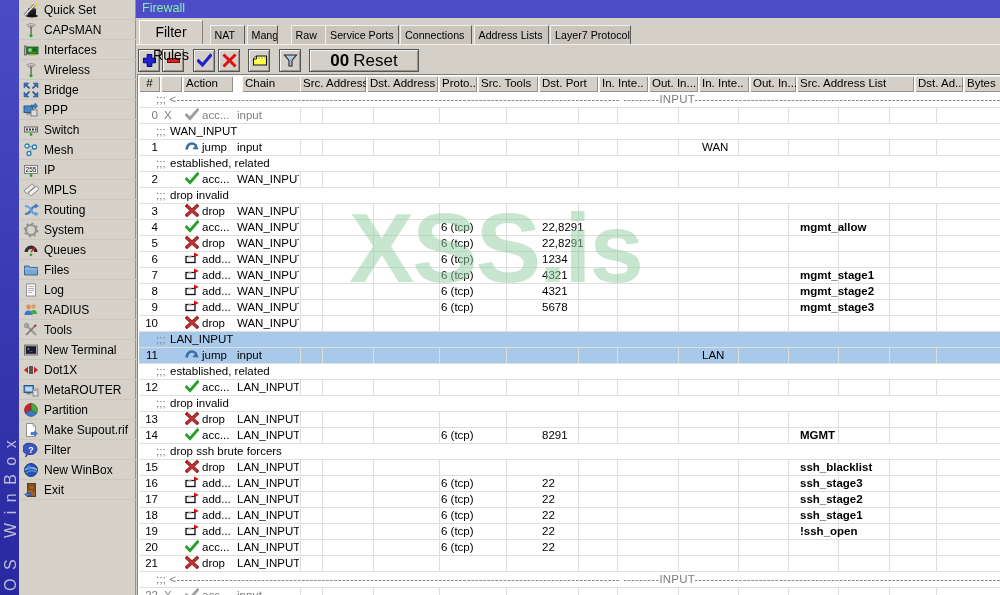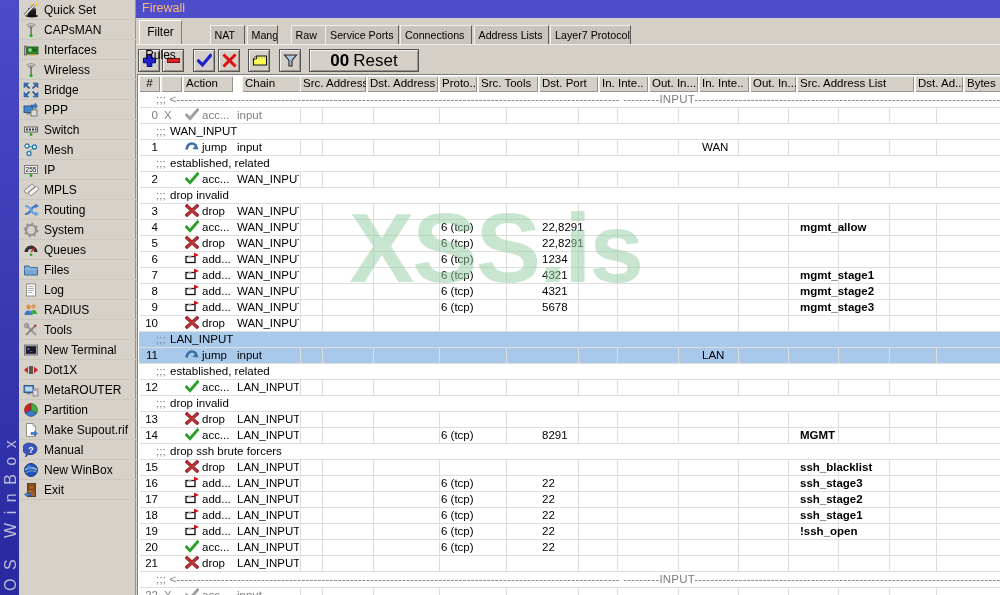--- a/index.html
+++ b/index.html
@@ -8,24 +8,24 @@
   background:linear-gradient(#4b4bc6,#2828a0); }
 #striptxt { position:absolute; left:2px; top:690px; transform:rotate(-90deg);
   transform-origin:0 0; color:#bdbdd8; font-size:16px; letter-spacing:8.5px; white-space:nowrap; }
 #sidebar { position:absolute; left:19px; top:0; width:117px; height:595px; background:#d6d2ca; border-right:1px solid #96928a; }
 .mi { position:absolute; left:0; width:133px; height:20px; border-bottom:1px solid #cac7bf; }
 .mic { position:absolute; left:4px; top:2px; width:16px; height:16px; }
 .mlabel { position:absolute; left:25px; top:0; line-height:20px; font-size:12px; color:#000; }
 .subarr { position:absolute; right:4px; top:5px; }
 #win { position:absolute; left:136px; top:0; width:864px; height:595px; background:#d4d0c8; }
 #title { position:absolute; left:0; top:0; width:864px; height:18px; background:#4d4dc9;
-  color:#fdba74; font-size:12.5px; line-height:17px; padding-left:6px; }
-#tabatv { position:absolute; left:3px; top:20px; width:43px; height:24px; background:#d6d2ca;
+  color:#86efac; font-size:12.5px; line-height:17px; padding-left:6px; }
+#tabatv { position:absolute; left:3px; top:20px; width:64px; height:24px; background:#d6d2ca;
   border-left:1px solid #fff; border-top:1px solid #fff; border-right:1px solid #808080;
-  font-size:12px; text-align:center; line-height:23px; z-index:3; }
+  font-size:14px; text-align:center; line-height:23px; z-index:3; }
 .tab { position:absolute; top:25px; height:19px; background:#c9c5bd;
   border-left:1px solid #f0efec; border-top:1px solid #f0efec; border-right:1px solid #5a5a5a;
   font-size:10.7px; text-align:left; padding-left:4px; line-height:18px; z-index:2; white-space:nowrap; overflow:hidden; }
 #tabline { position:absolute; left:0; top:44px; width:864px; height:1px; background:#f0efec; z-index:1; }
 .tbtn { position:absolute; top:49px; width:22px; height:23px; background:#d4d0c8;
   border:1px solid #555; box-shadow:inset 1px 1px 0 #f4f2ee, inset -1px -1px 0 #9a968e; }
 .tbtn svg { position:absolute; left:3px; top:3px; }
 .txtbtn { position:absolute; top:49px; height:23px; background:#d4d0c8;
   border:1px solid #555; box-shadow:inset 1px 1px 0 #f4f2ee, inset -1px -1px 0 #9a968e;
   font-size:17px; line-height:21px; text-align:center; }
@@ -261,21 +261,21 @@
           <path d="M10 1.5 L10 4 L12.5 4" fill="#ddd" stroke="#888" stroke-width="0.7"></path>
           <path d="M8 10.5 L11.5 10.5 L11.5 9 L14.5 11.5 L11.5 14 L11.5 12.5 L8 12.5 Z" fill="#3c82dc" stroke="#1a4a88" stroke-width="0.5"></path>
         </svg></span>
       <span class="mlabel">Make Supout.rif</span>
     </div>
 <div class="mi" style="top:440px">
       <span class="mic"><svg width="16" height="16" viewBox="0 0 16 16">
           <path d="M8 1.5 A6 5.5 0 0 1 8 12.5 L5 12.5 L2.5 15 L3.5 12 A6 5.5 0 0 1 8 1.5" fill="#3a55c0" stroke="#1a2a70" stroke-width="0.7"></path>
           <text x="8" y="10.5" font-size="9" text-anchor="middle" fill="#fff" font-family="Liberation Sans" font-weight="bold">?</text>
         </svg></span>
-      <span class="mlabel">Manual</span>
+      <span class="mlabel">Filter</span>
     </div>
 <div class="mi" style="top:460px">
       <span class="mic"><svg width="16" height="16" viewBox="0 0 16 16">
           <circle cx="8" cy="8" r="6.5" fill="#2255bb" stroke="#112266" stroke-width="0.8"></circle>
           <path d="M2 8 Q8 3.5 14 8" fill="none" stroke="#9cc" stroke-width="1.3"></path>
           <path d="M3 11 Q8 7 13.5 10" fill="none" stroke="#8ab" stroke-width="1"></path>
           <circle cx="6" cy="5.5" r="2.2" fill="#5588dd" opacity="0.8"></circle>
         </svg></span>
       <span class="mlabel">New WinBox</span>
     </div>

